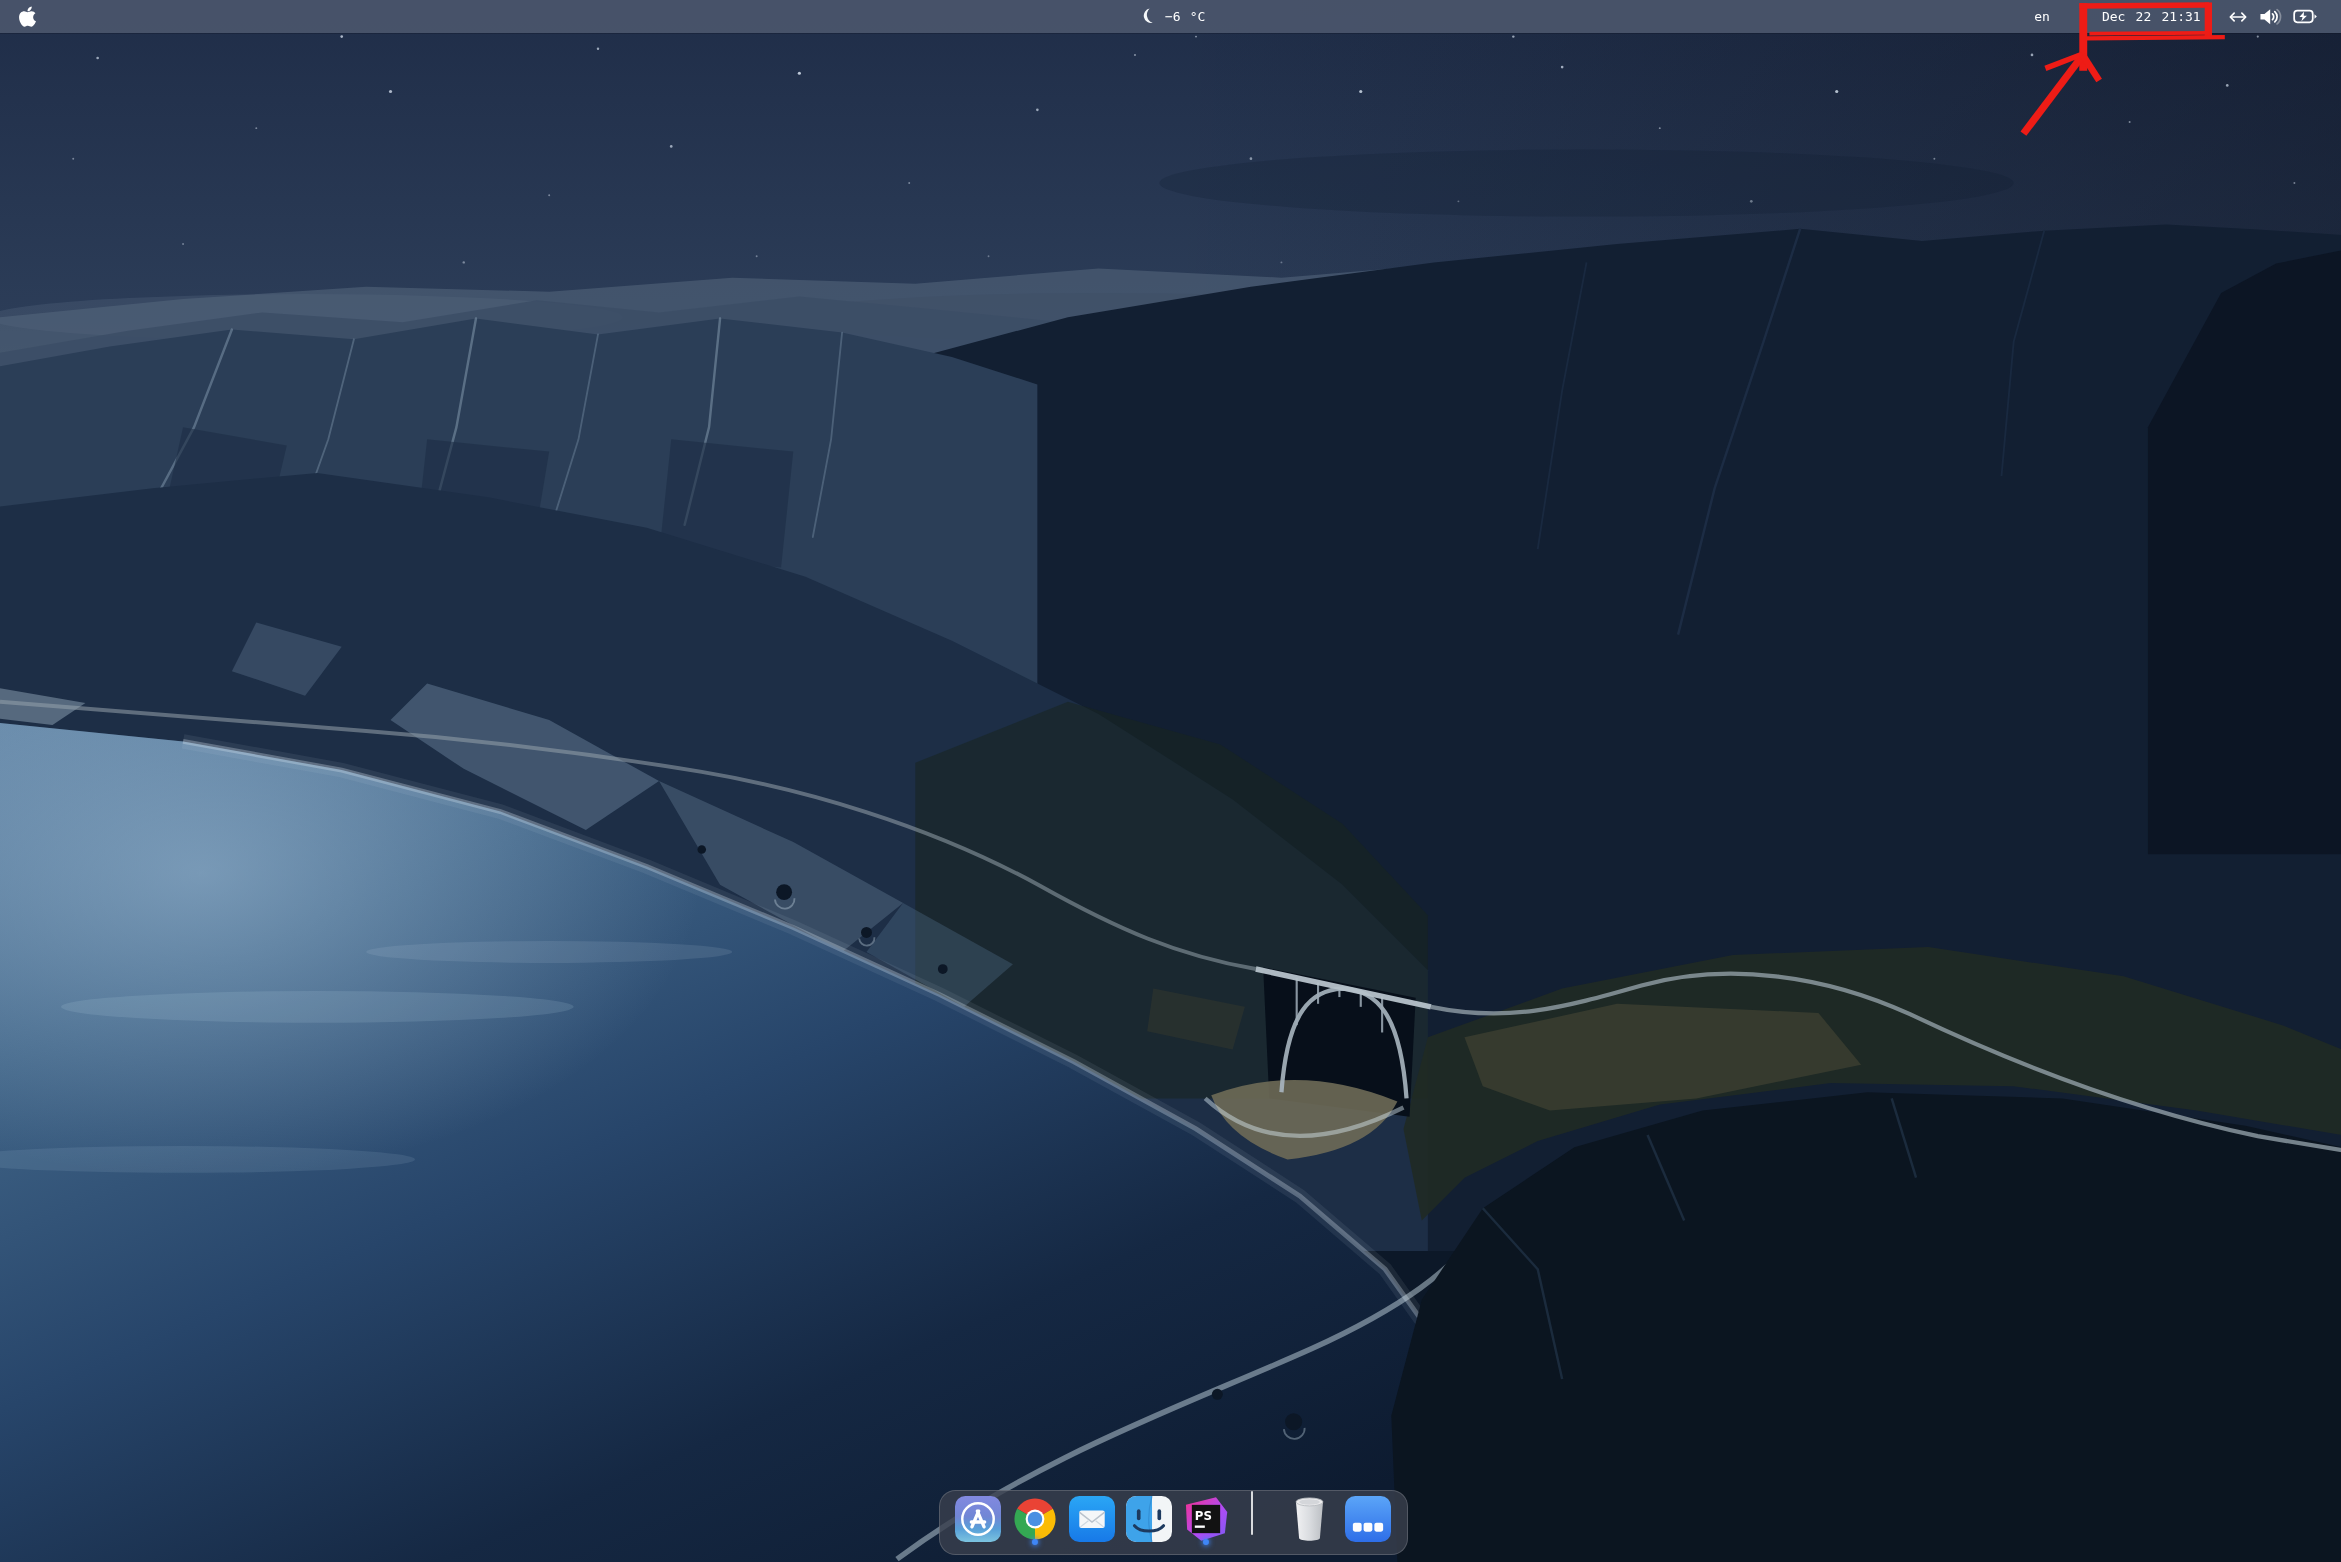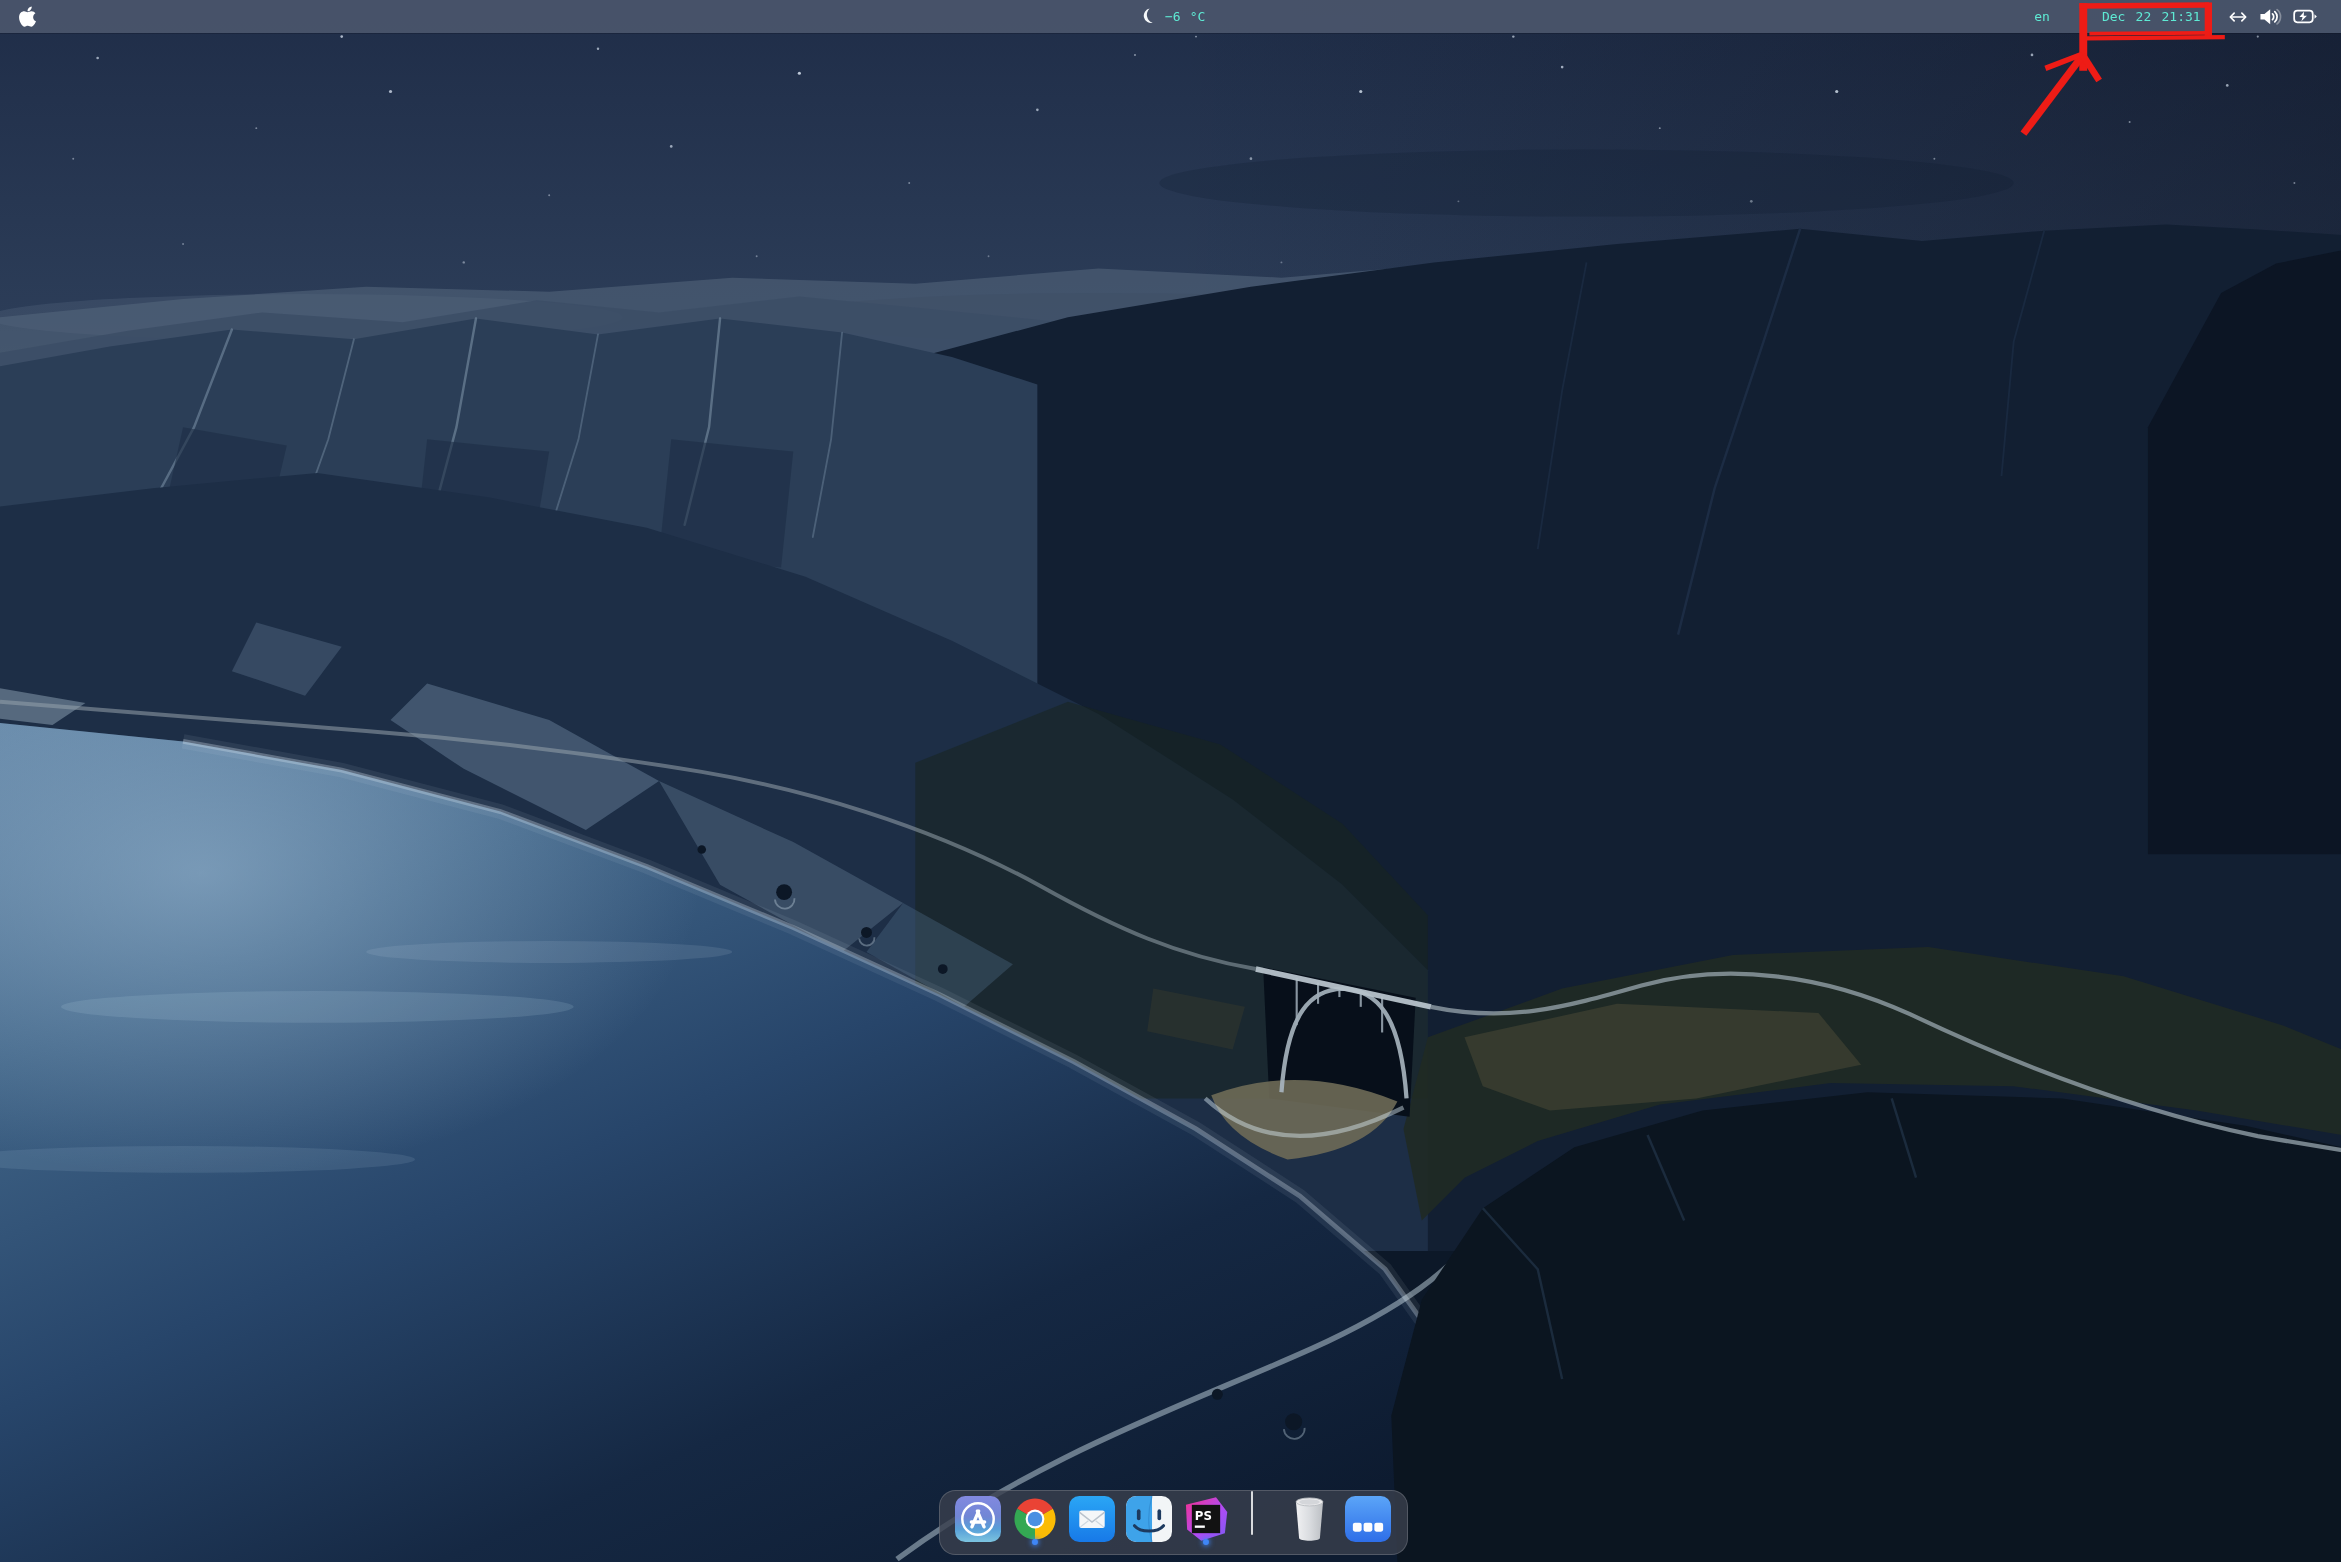--- a/index.html
+++ b/index.html
@@ -3,21 +3,21 @@
 <meta charset="utf-8">
 <style>
   html,body{margin:0;padding:0;width:2342px;height:1562px;overflow:hidden;background:#0c1828;
             font-family:"DejaVu Sans","Liberation Sans",sans-serif;}
   #desktop{position:relative;width:2342px;height:1562px;}
   #wallpaper{position:absolute;inset:0;z-index:0;}
 
   
   #menubar{position:absolute;top:0;left:0;width:100%;height:33px;z-index:10;
            background:rgba(73,84,106,0.96);box-shadow:0 0.6px 0 rgba(10,16,30,.45);
-           color:#5eead4;font-family:"DejaVu Sans Mono","Liberation Mono",monospace;font-size:13px;}
+           color:#ffffff;font-family:"DejaVu Sans Mono","Liberation Mono",monospace;font-size:13px;}
   .mb-left{position:absolute;left:0;top:0;height:100%;display:flex;align-items:center;padding-left:18.3px;}
   .mb-center{position:absolute;left:1140px;top:0;height:100%;display:flex;align-items:center;gap:8.5px;}
   .mb-right{position:absolute;right:0;top:0;height:100%;display:flex;align-items:center;padding-right:25px;}
   .mb-item{display:flex;align-items:center;height:100%;cursor:default;}
   .kbd-layout{margin-right:52px;}
   .mb-clock{margin-right:26px;word-spacing:2.4px;white-space:pre;}
   .icon-gap{margin-right:9.8px;}
   .temp{word-spacing:1.2px;}
 
   

